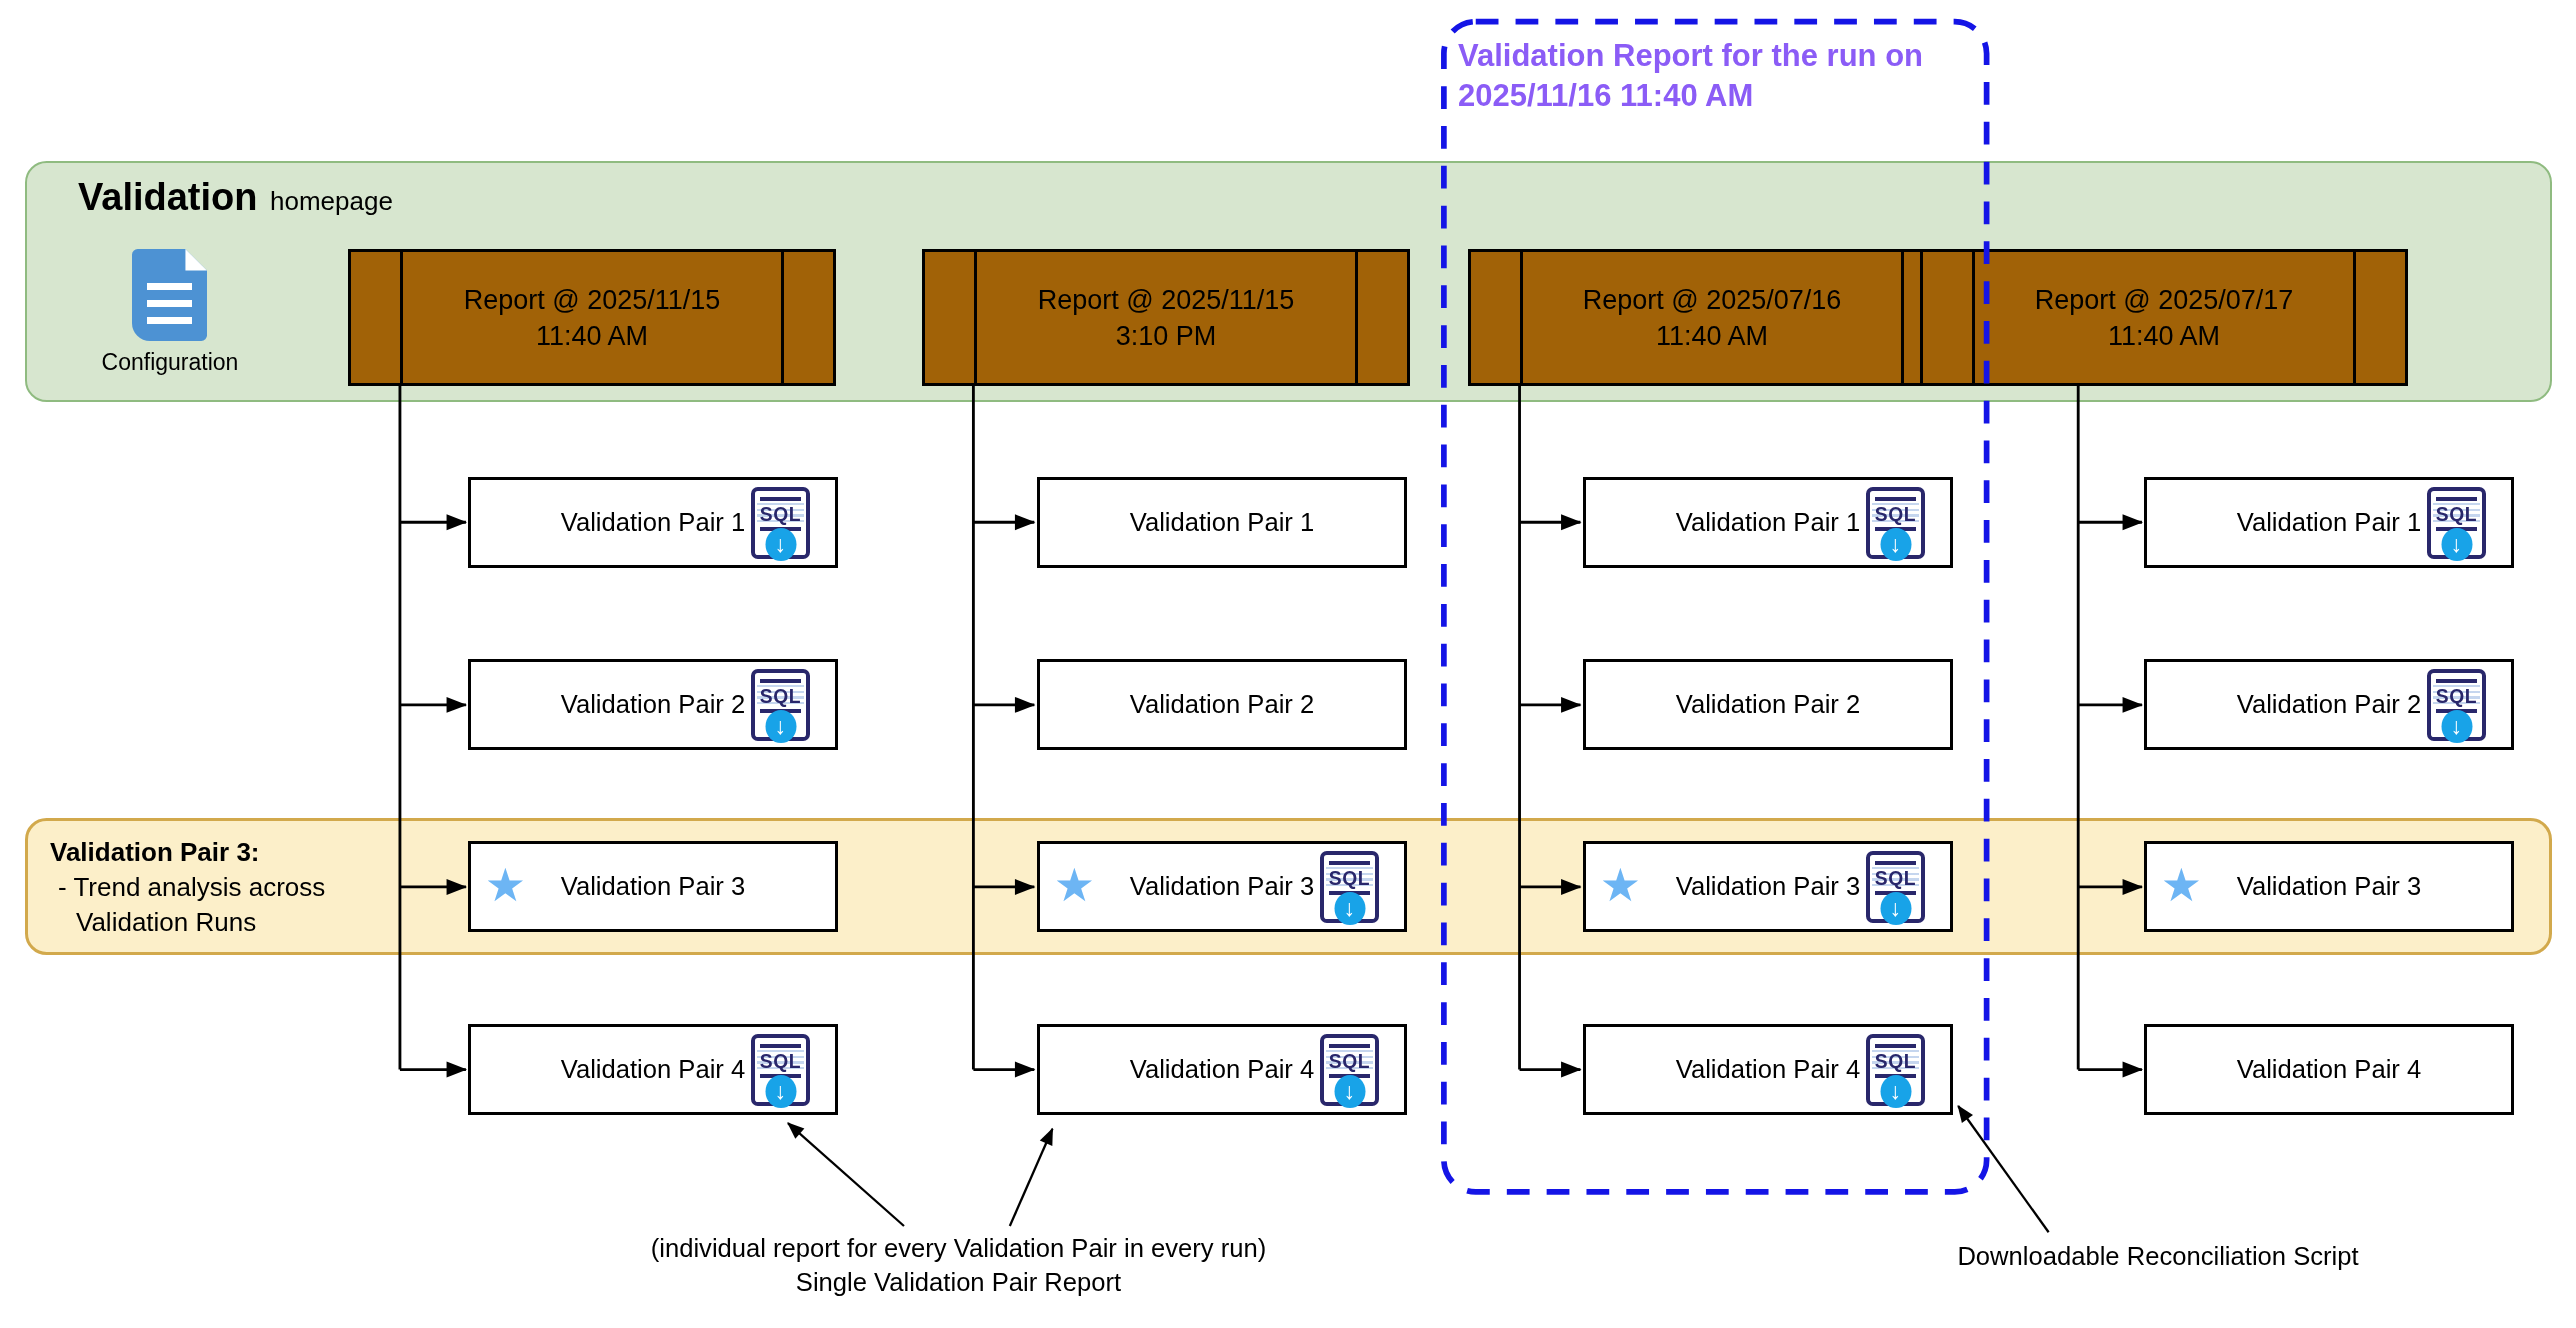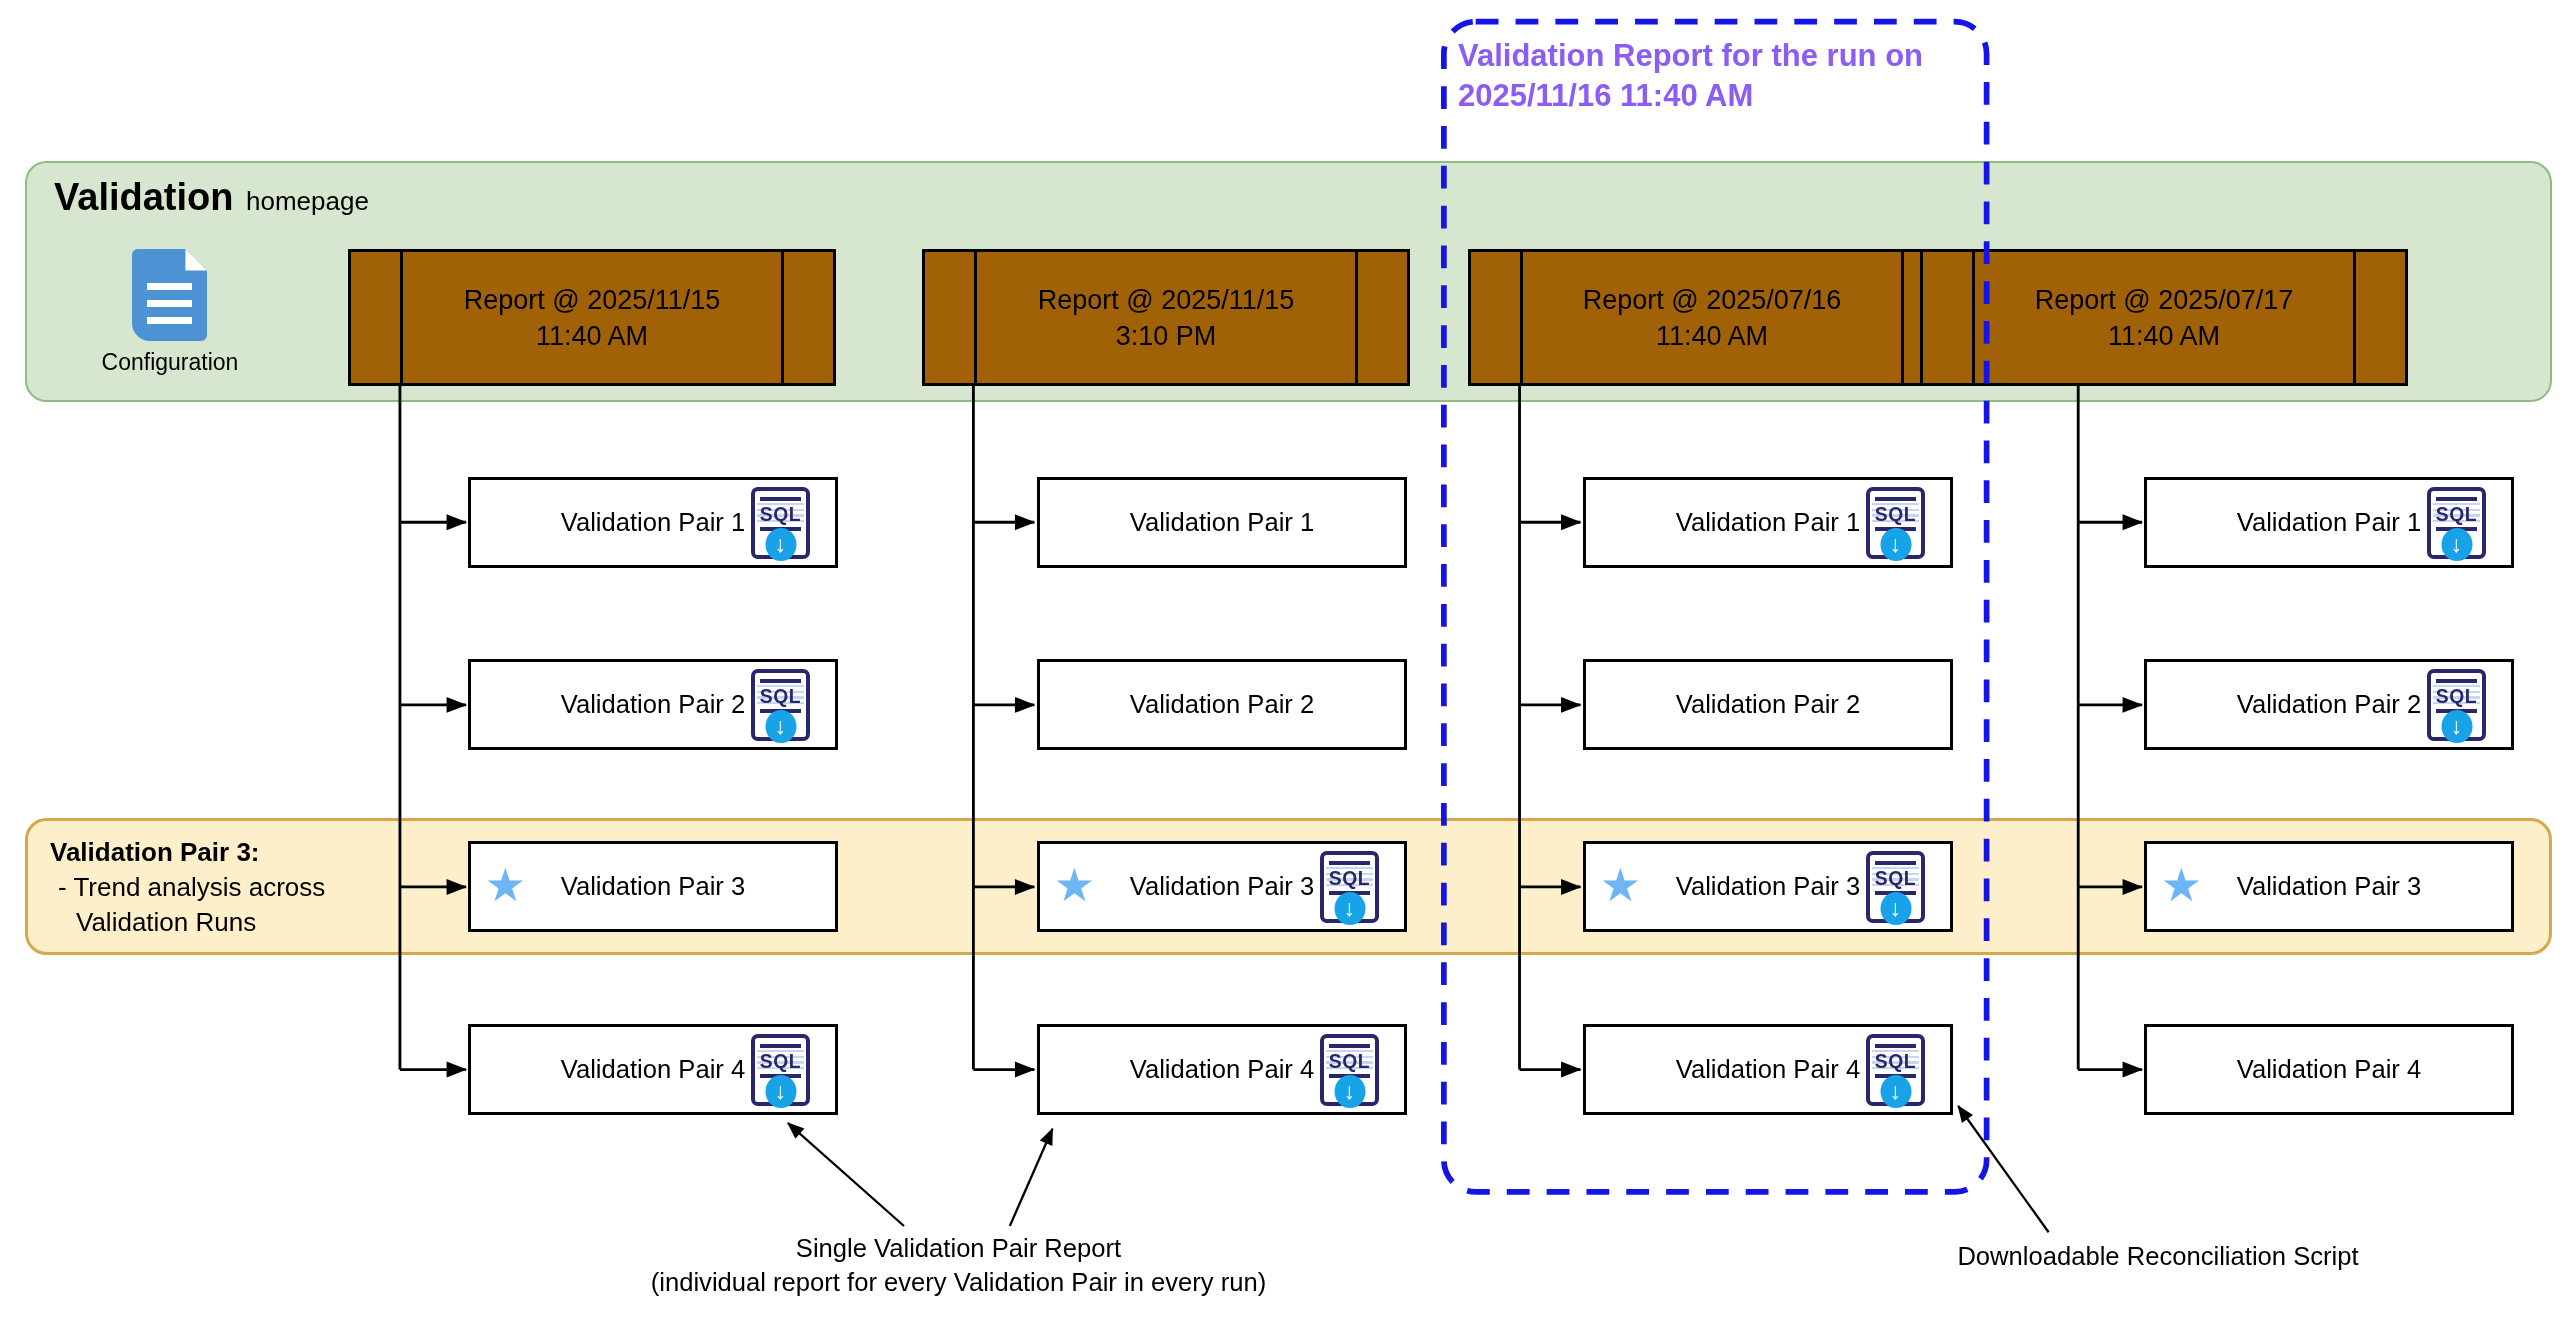--- a/index.html
+++ b/index.html
@@ -12,21 +12,21 @@
   #green-banner{
     left:24.5px;top:161px;width:2527px;height:241px;
     background:#d7e6cf;border:2.3px solid #8fbb80;border-radius:21.6px;
   }
   #yellow-band{
     left:24.5px;top:818px;width:2527px;height:137px;
     background:#fcefc9;border:3.4px solid #d2a94c;border-radius:21.6px;
   }
   
   .banner-title{position:absolute;left:54px;top:176px;display:flex;align-items:baseline;gap:12.5px;z-index:2;}
-  .banner-title .big{font-size:38px;font-weight:bold;}
+  .banner-title .big{font-size:38px;font-weight:bold;margin-left:24px;}
   .banner-title .small{font-size:26px;font-weight:400;}
   
   .config{position:absolute;left:132px;top:249px;width:75px;height:92px;z-index:2;
     background:#4d92d3;border-radius:5.7px 5.7px 5.7px 18px;}
   .config .cut{position:absolute;top:0;right:0;width:21.6px;height:21.6px;background:#d7e6cf;
     clip-path:polygon(0 0,100% 0,100% 100%);}
   .config .fold{position:absolute;top:0;right:0;width:21.6px;height:21.6px;background:#ffffff;
     clip-path:polygon(0 0,100% 100%,0 100%);}
   .config .bar{position:absolute;left:20%;width:60%;height:7.4px;background:#ffffff;}
   .config .bar.b1{top:34px;} .config .bar.b2{top:51px;} .config .bar.b3{top:68px;}
@@ -259,22 +259,22 @@
     <div class="i1">- Trend analysis across</div>
     <div class="i2">Validation Runs</div>
   </div>
 
   <div class="callout-title">
     <div>Validation Report for the run on</div>
     <div>2025/11/16 11:40 AM</div>
   </div>
 
   <div class="note" id="note-single">
+    <div>(individual report for every Validation Pair in every run)</div>
     <div>Single Validation Pair Report</div>
-    <div>(individual report for every Validation Pair in every run)</div>
   </div>
   <div class="note" id="note-recon">Downloadable Reconciliation Script</div>
 
   <svg id="overlay" width="2576" height="1329" viewBox="0 0 4528 2336">
     <defs>
       <marker id="ah" markerUnits="userSpaceOnUse" markerWidth="42" markerHeight="32" refX="36" refY="16" orient="auto">
         <path d="M2,2 L38,16 L2,30 Z" fill="#000"></path>
       </marker>
       <marker id="ah-s" markerUnits="userSpaceOnUse" markerWidth="36" markerHeight="28" refX="30" refY="14" orient="auto">
         <path d="M2,2 L32,14 L2,26 Z" fill="#000"></path>

